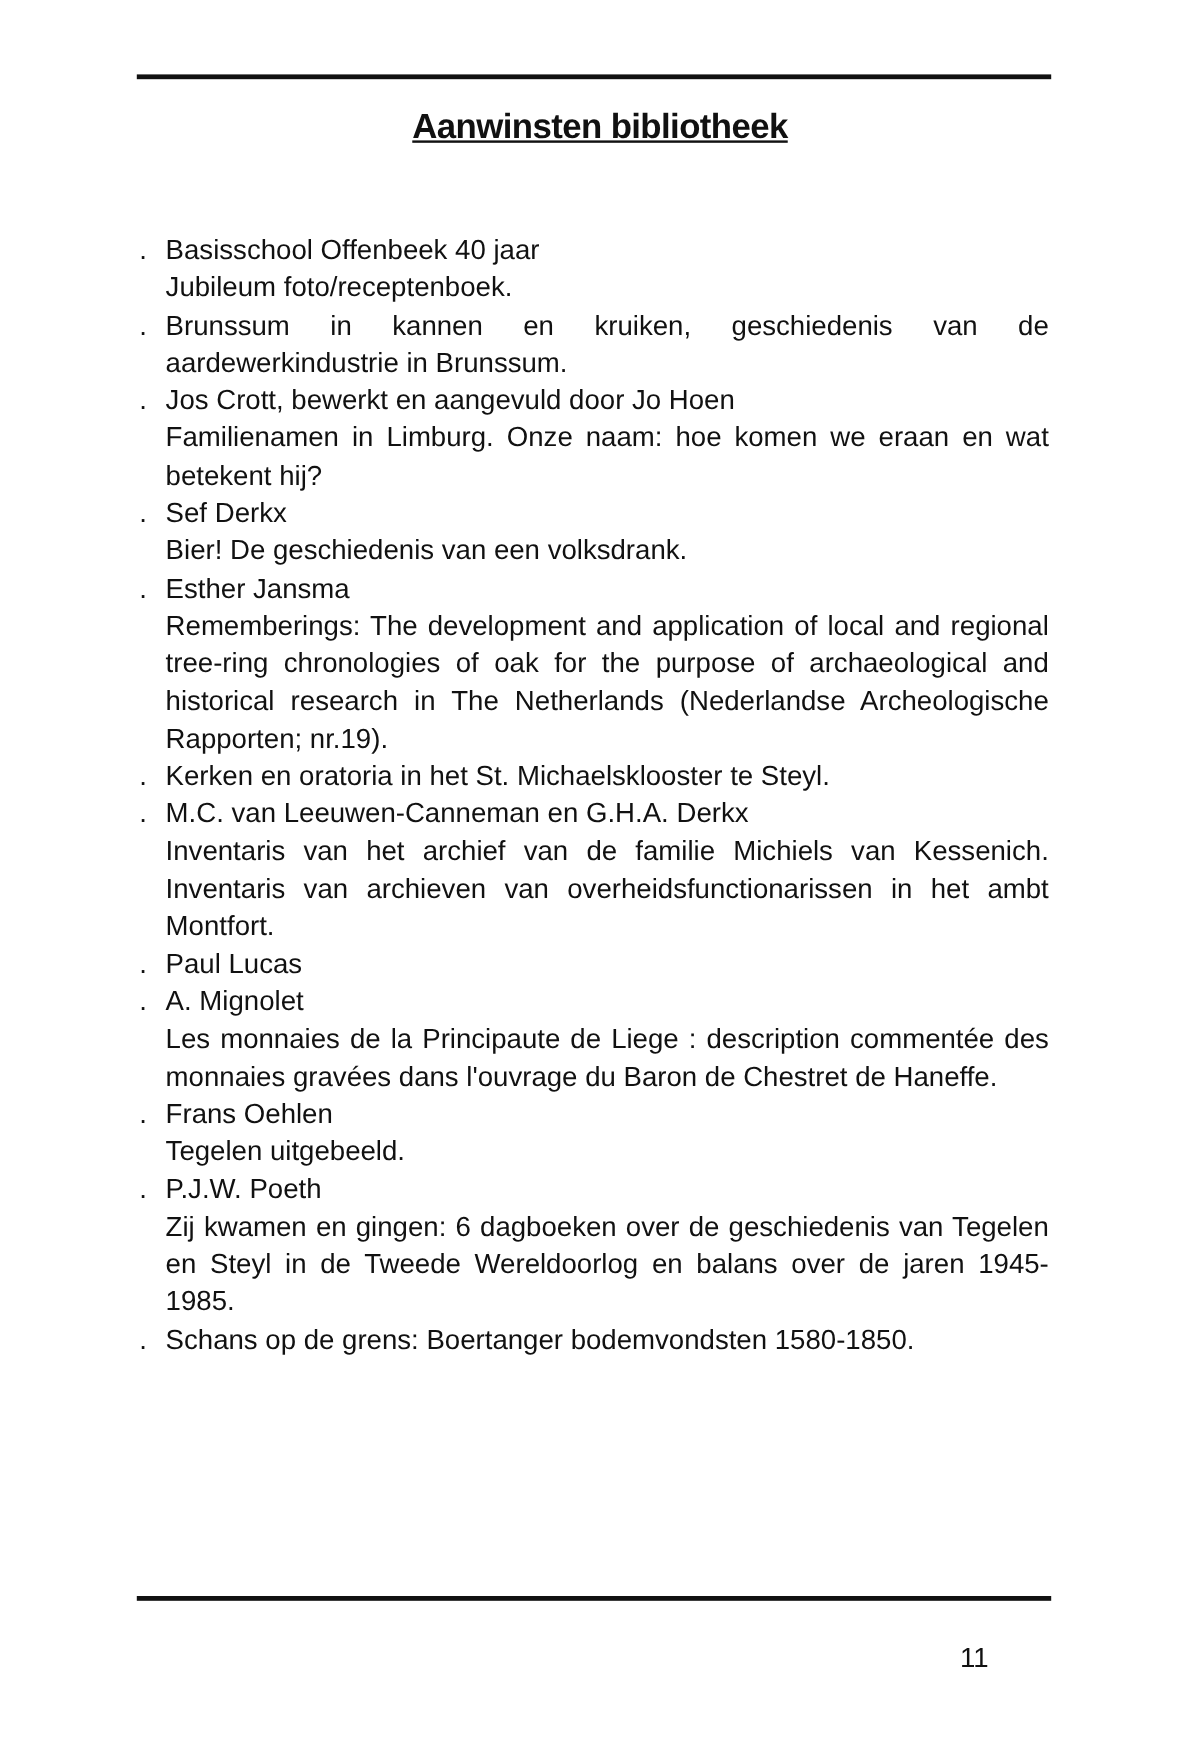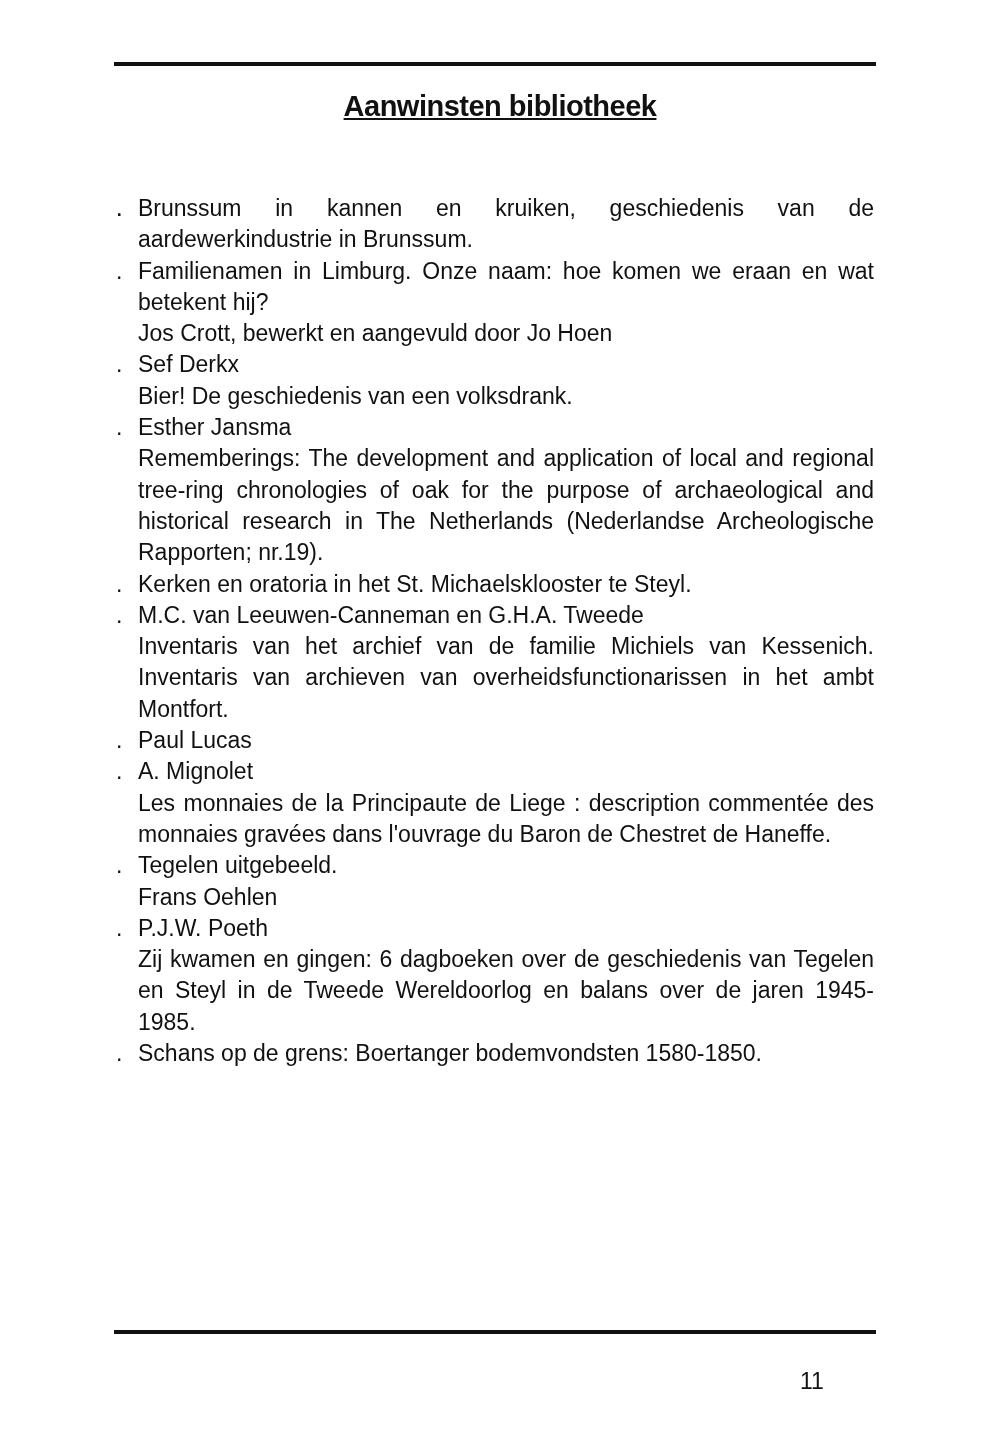--- a/index.html
+++ b/index.html
@@ -32,62 +32,64 @@
 </style>
 </head>
 <body>
 
 <div class="rule top"></div>
 <h1 class="title" style="margin:0;text-decoration:underline;">Aanwinsten bibliotheek</h1>
 
 <div class="entries">
   <div class="entry">
     <span class="bullet">.</span>
+    <span class="line">Basisschool Offenbeek 40 jaar</span>
+    <span class="line">Jubileum foto/receptenboek.</span>
   </div>
   <div class="entry">
     <span class="bullet">.</span>
     <span class="line">Brunssum in kannen en kruiken, geschiedenis van de aardewerkindustrie in Brunssum.</span>
   </div>
   <div class="entry">
     <span class="bullet">.</span>
+    <span class="line">Jos Crott, bewerkt en aangevuld door Jo Hoen</span>
     <span class="line">Familienamen in Limburg. Onze naam: hoe komen we eraan en wat betekent hij?</span>
-    <span class="line">Jos Crott, bewerkt en aangevuld door Jo Hoen</span>
   </div>
   <div class="entry">
     <span class="bullet">.</span>
     <span class="line">Sef Derkx</span>
     <span class="line">Bier! De geschiedenis van een volksdrank.</span>
   </div>
   <div class="entry">
     <span class="bullet">.</span>
     <span class="line">Esther Jansma</span>
     <span class="line">Rememberings: The development and application of local and regional tree-ring chronologies of oak for the purpose of archaeological and historical research in The Netherlands (Nederlandse Archeologische Rapporten; nr.19).</span>
   </div>
   <div class="entry">
     <span class="bullet">.</span>
     <span class="line">Kerken en oratoria in het St. Michaelsklooster te Steyl.</span>
   </div>
   <div class="entry">
     <span class="bullet">.</span>
-    <span class="line">M.C. van Leeuwen-Canneman en G.H.A. Tweede</span>
+    <span class="line">M.C. van Leeuwen-Canneman en G.H.A. Derkx</span>
     <span class="line">Inventaris van het archief van de familie Michiels van Kessenich. Inventaris van archieven van overheidsfunctionarissen in het ambt Montfort.</span>
   </div>
   <div class="entry">
     <span class="bullet">.</span>
     <span class="line">Paul Lucas</span>
   </div>
   <div class="entry">
     <span class="bullet">.</span>
     <span class="line">A. Mignolet</span>
     <span class="line">Les monnaies de la Principaute de Liege : description commentée des monnaies gravées dans l'ouvrage du Baron de Chestret de Haneffe.</span>
   </div>
   <div class="entry">
     <span class="bullet">.</span>
+    <span class="line">Frans Oehlen</span>
     <span class="line">Tegelen uitgebeeld.</span>
-    <span class="line">Frans Oehlen</span>
   </div>
   <div class="entry">
     <span class="bullet">.</span>
     <span class="line">P.J.W. Poeth</span>
     <span class="line">Zij kwamen en gingen: 6 dagboeken over de geschiedenis van Tegelen en Steyl in de Tweede Wereldoorlog en balans over de jaren 1945-1985.</span>
   </div>
   <div class="entry">
     <span class="bullet">.</span>
     <span class="line">Schans op de grens: Boertanger bodemvondsten 1580-1850.</span>
   </div>

